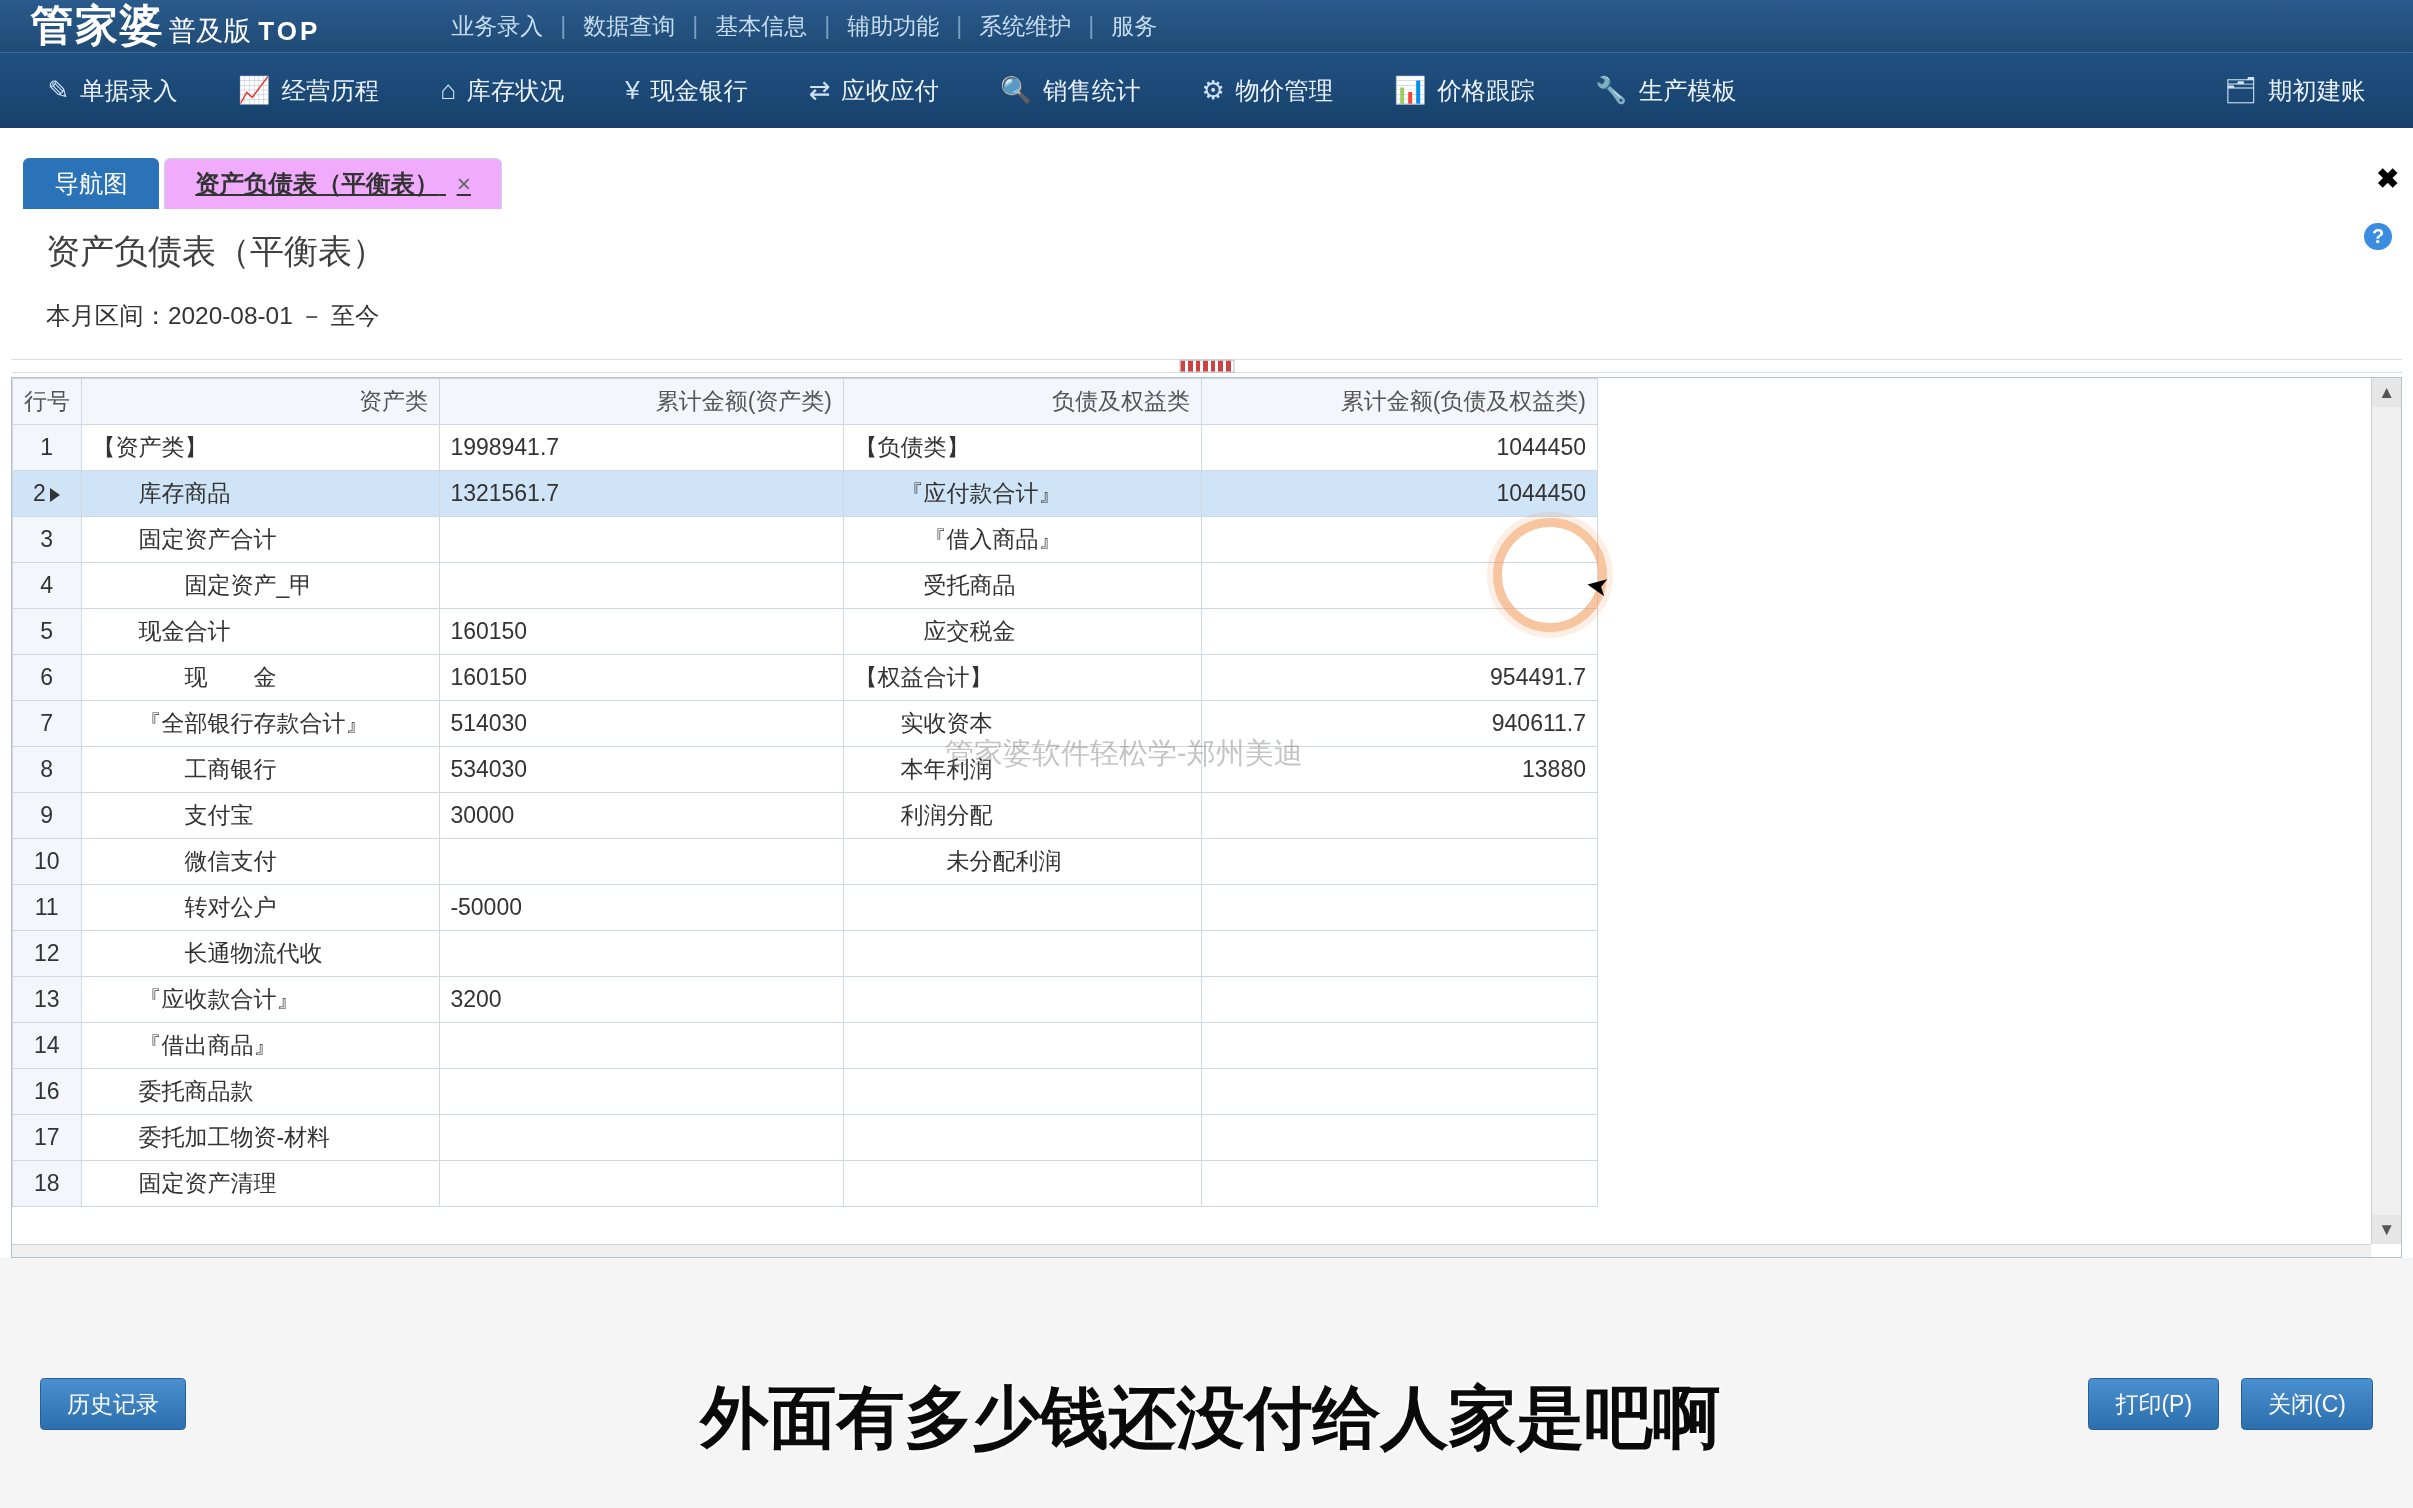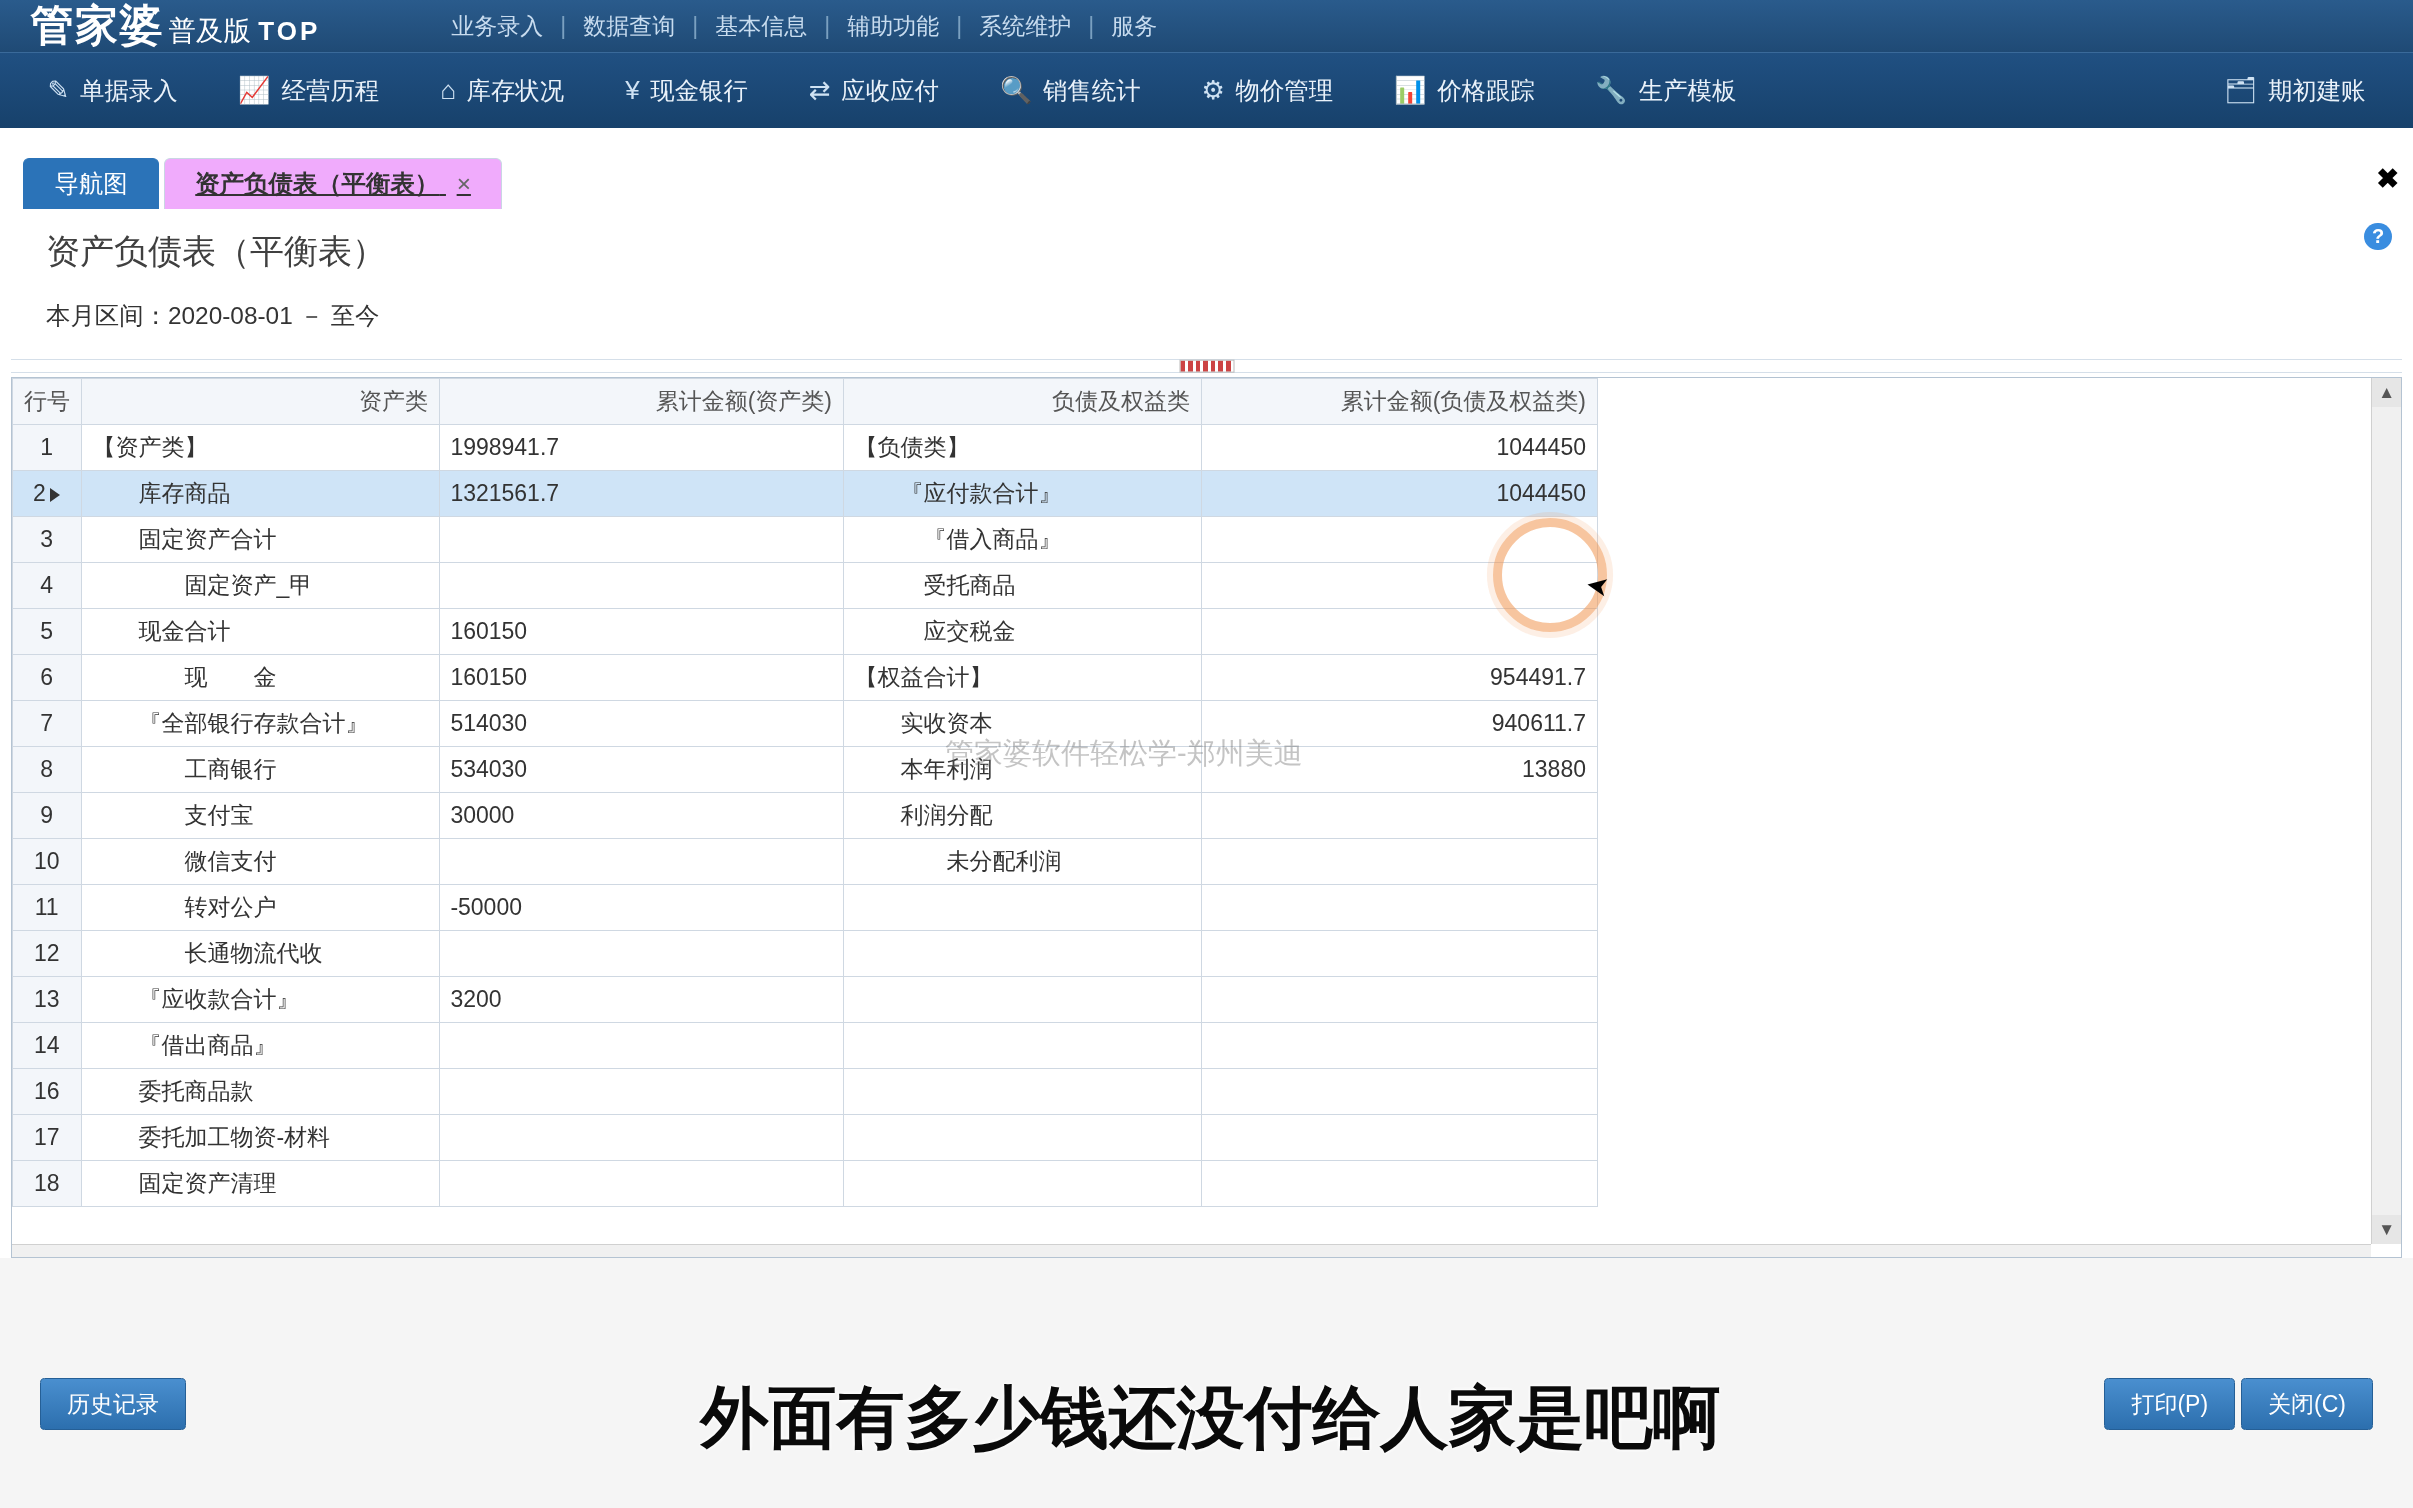--- a/index.html
+++ b/index.html
@@ -273,21 +273,21 @@
 }
 .btn {
   background: linear-gradient(#4a8fcf,#2c6fae);
   color: #fff;
   border: 0.8px solid #255f96;
   border-radius: 4.6px;
   padding: 9.1px 26px;
   font-size: 23px;
   cursor: pointer;
 }
-.btn + .btn { margin-left: 6px; }
+.btn + .btn { margin-left: 22px; }
 .footer-right { margin-left: auto; display: flex; }
 
 .subtitle {
   position: absolute;
   left: 8px; right: 0;
   bottom: 44px;
   text-align: center;
   font-size: 68px;
   font-weight: bold;
   color: #0a0a0a;

